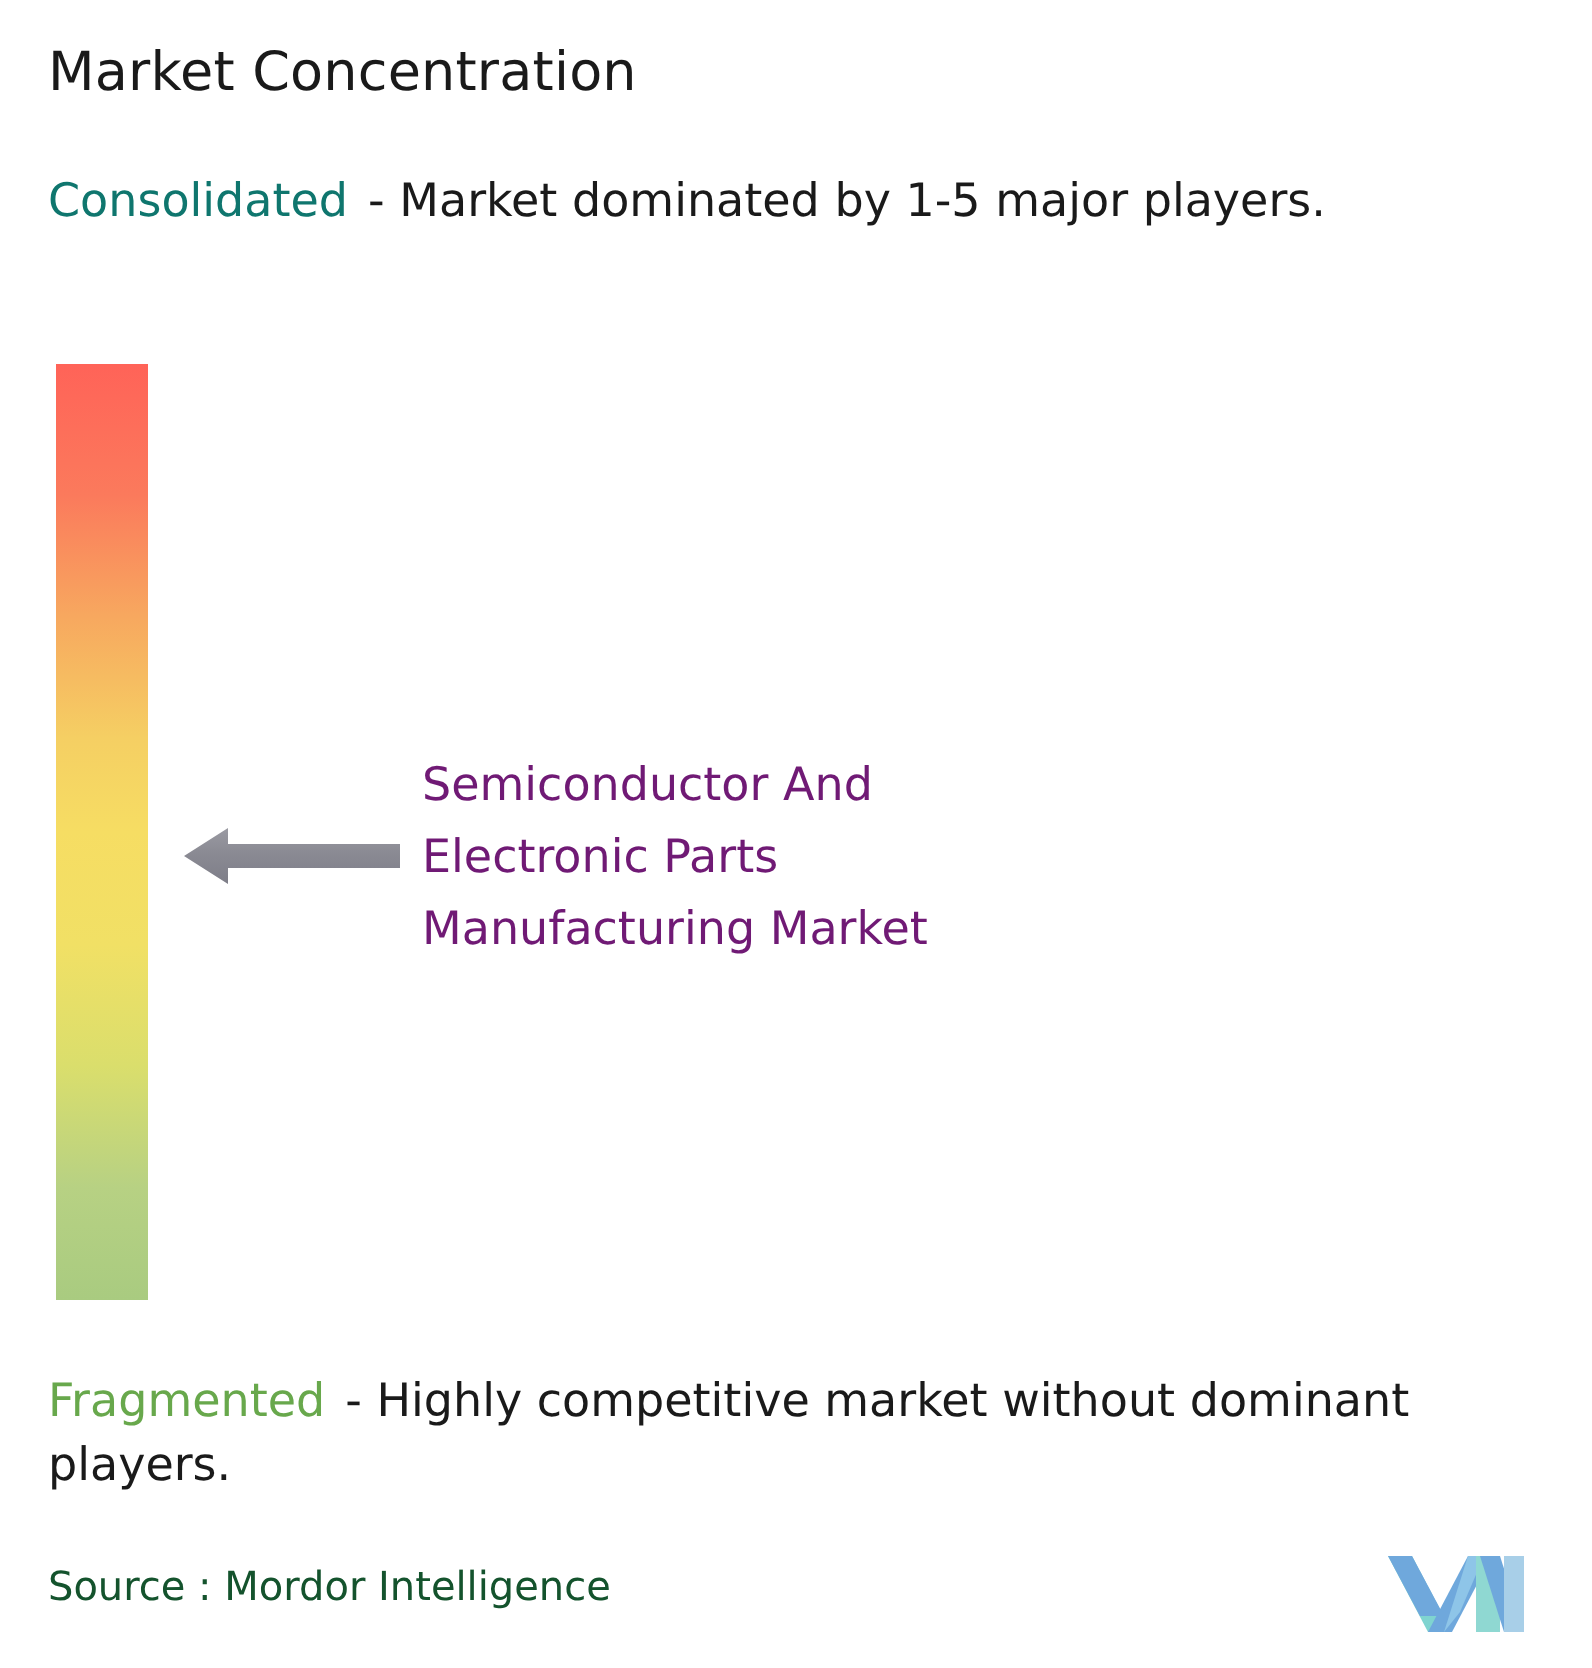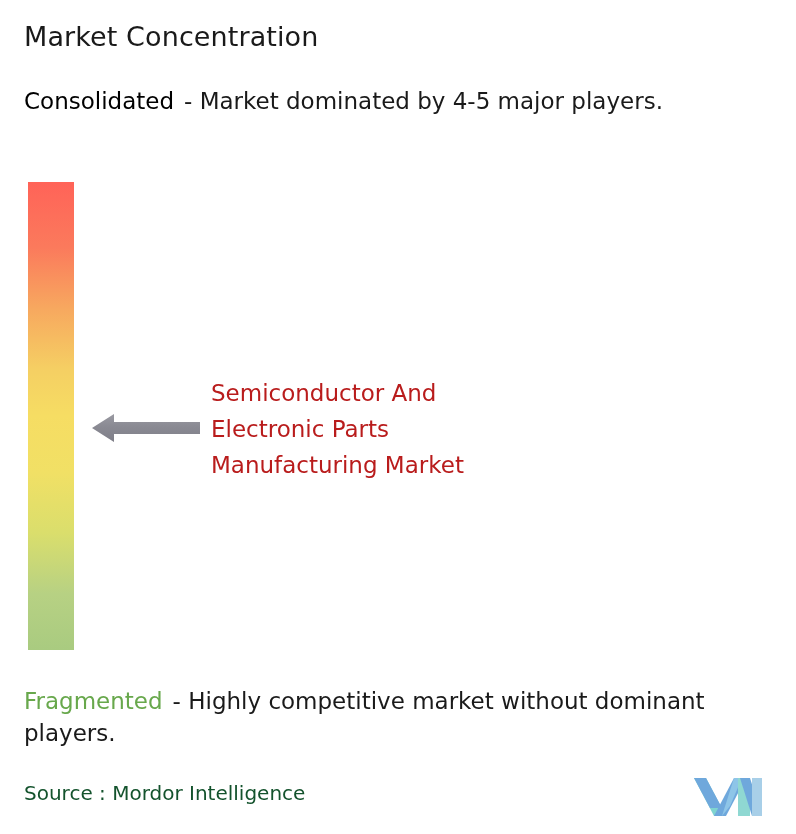--- a/index.html
+++ b/index.html
@@ -51,21 +51,21 @@
     position: absolute;
     left: 24px;
     top: 685px;
     width: 768px;
     font-size: 23px;
     line-height: 32px;
     color: #1a1a1a;
     font-weight: 400;
   }
   .kw-consolidated {
-    color: #000000;
+    color: #0f766e;
   }
   .kw-fragmented {
     color: #68a84c;
     margin-top: 16px;
   }
   .kw-sep {
     display: inline-block;
     width: 10px;
   }
 
@@ -101,21 +101,21 @@
   .pointer svg { display: block; }
 
   
   .callout-label {
     position: absolute;
     left: 211px;
     top: 375px;
     width: 420px;
     font-size: 23px;
     line-height: 36px;
-    color: #b91c1c;
+    color: #701a75;
     font-weight: 400;
   }
 
   
   .source-line {
     position: absolute;
     left: 24px;
     top: 780px;
     font-size: 20px;
     line-height: 26px;
@@ -136,21 +136,21 @@
   .brand-logo svg { display: block; }
 </style>
 </head>
 <body>
 
 <div id="page">
 
   <div class="page-title">Market Concentration</div>
 
   <div class="desc-top">
-    <span class="kw-consolidated">Consolidated</span><span class="kw-sep"></span><span>- Market dominated by 4-5 major players.</span>
+    <span class="kw-consolidated">Consolidated</span><span class="kw-sep"></span><span>- Market dominated by 1-5 major players.</span>
   </div>
 
   <div class="scale-bar"></div>
 
   <div class="pointer">
     <svg width="108" height="34" viewBox="0 0 108 34" xmlns="http://www.w3.org/2000/svg">
       <defs>
         <linearGradient id="arrGrad" x1="0" y1="0" x2="0" y2="1">
           <stop offset="0%" stop-color="#9a9aa2"></stop>
           <stop offset="45%" stop-color="#8a8a93"></stop>

